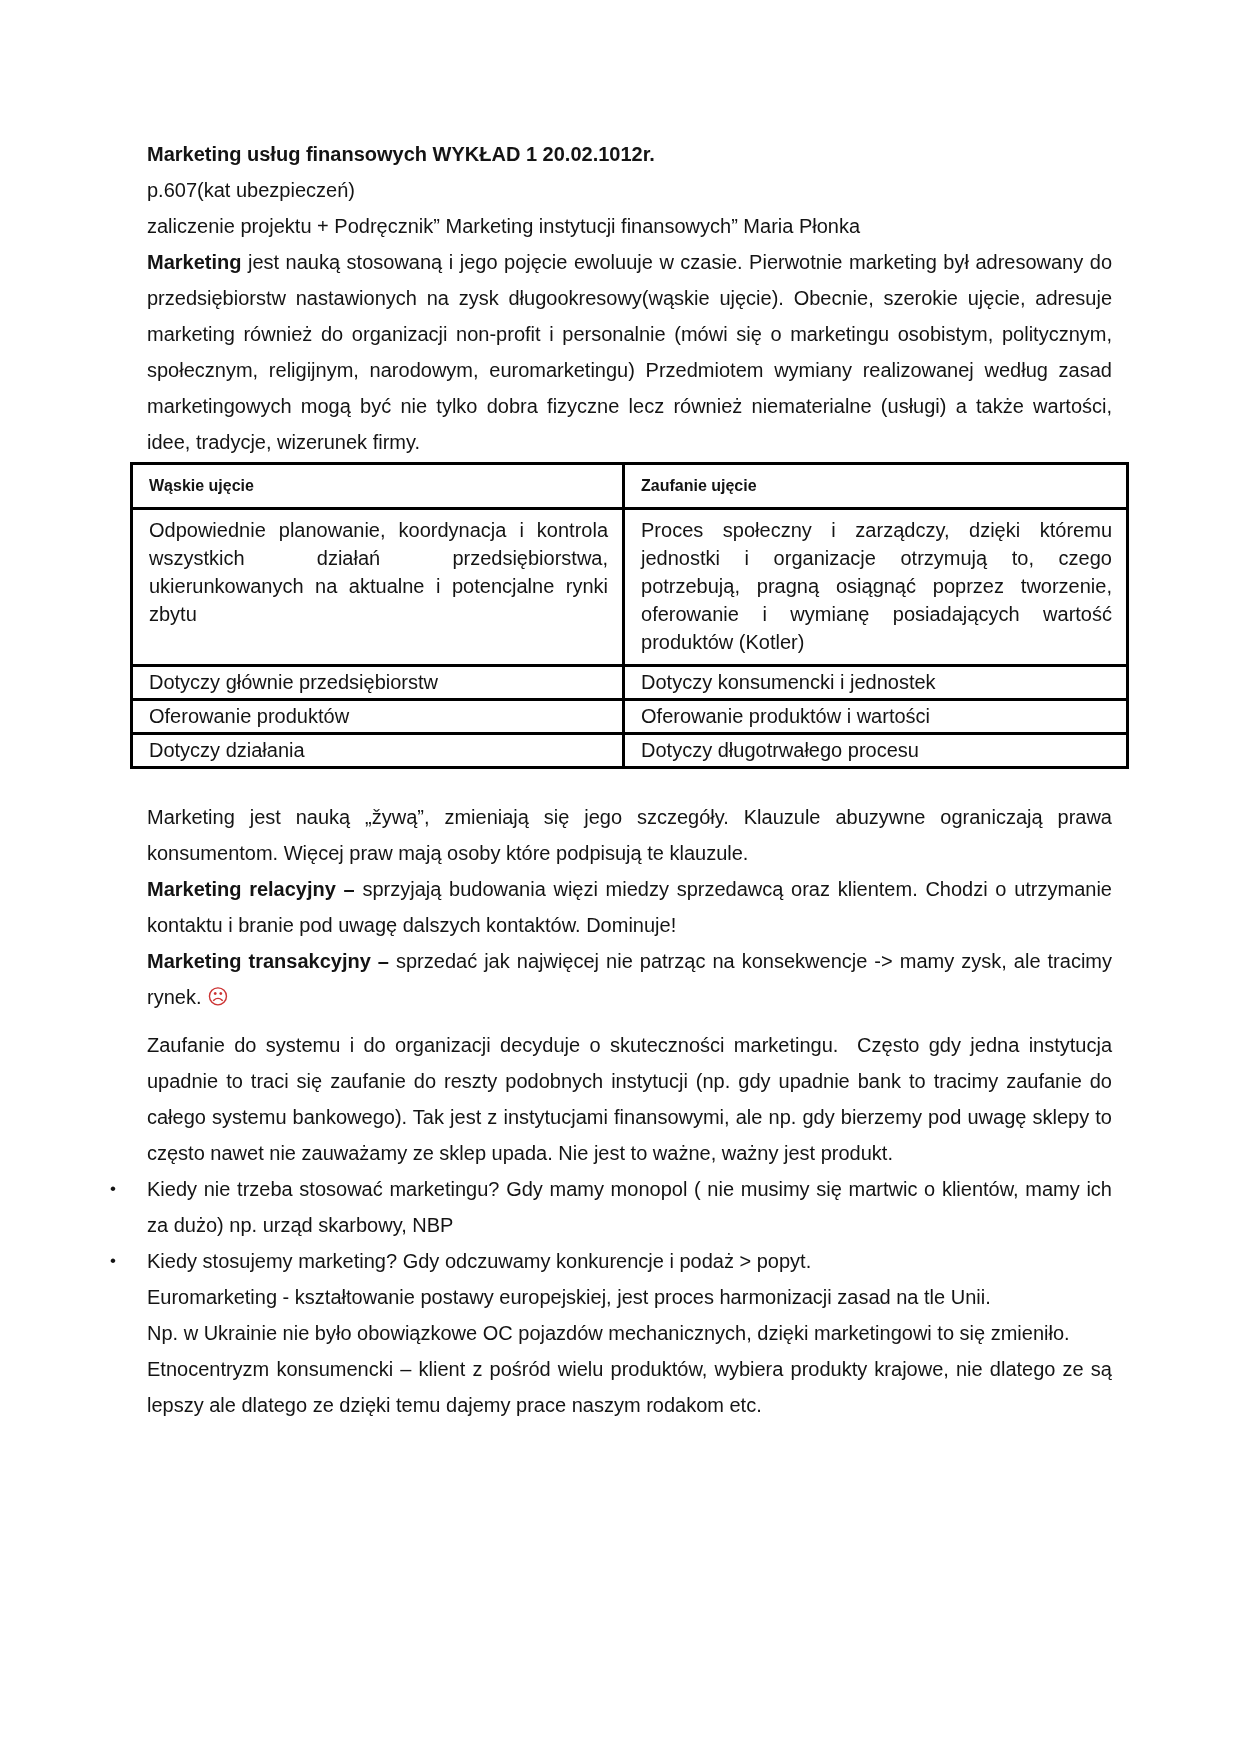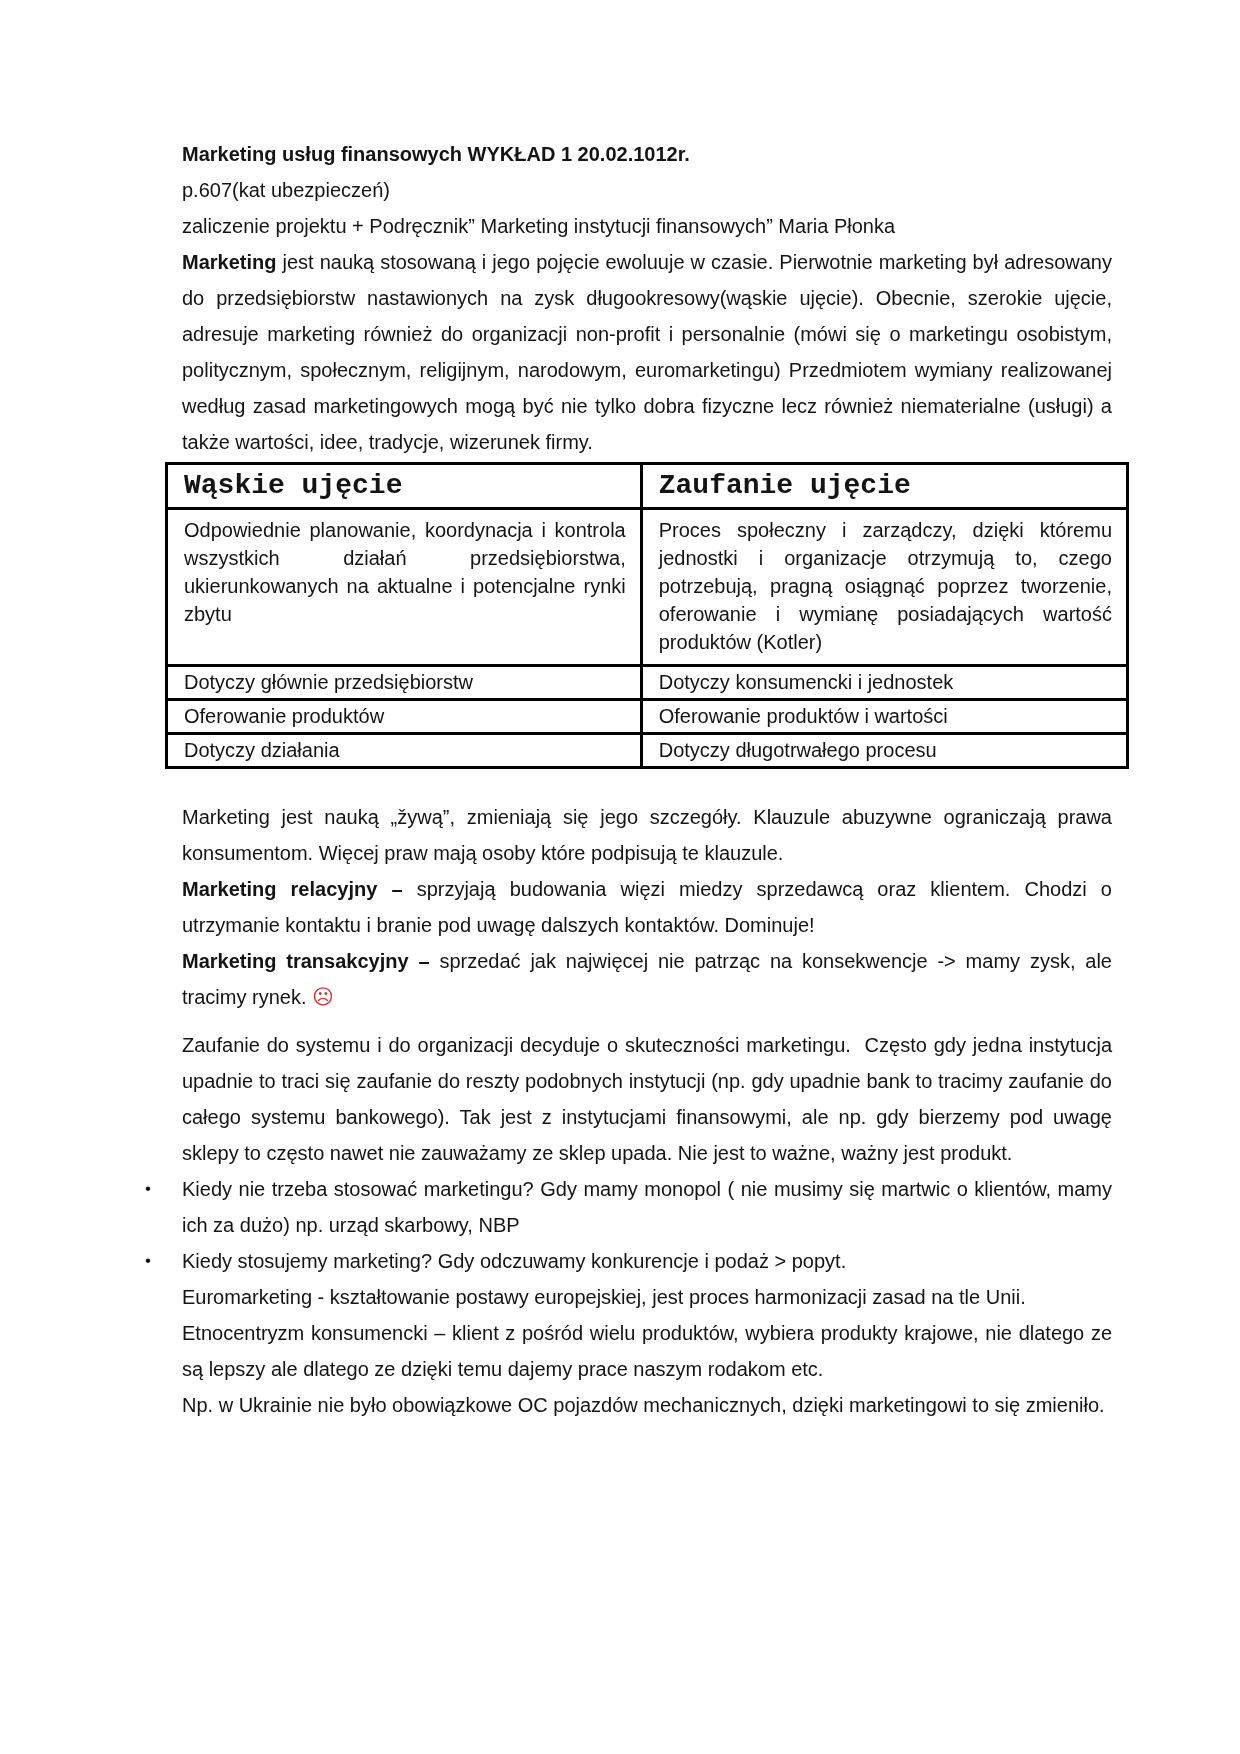--- a/index.html
+++ b/index.html
@@ -10,21 +10,20 @@
     margin:0 auto;
     background:#ffffff;
     font-family:"Liberation Sans",sans-serif;
     color:#141414;
     overflow:hidden;
     box-sizing:border-box;
   }
   .content{
     box-sizing:border-box;
     padding:136px 128px 0 147px;
-    margin-left:35px;
   }
   .line,.para{
     margin:0;
     font-size:20px;
     line-height:36px;
   }
   .bold{font-weight:bold;}
   b{font-weight:bold;}
   .para{text-align:justify;}
 
@@ -41,25 +40,24 @@
   table.cmp td{
     border:3px solid #000;
     vertical-align:top;
     text-align:left;
     font-size:20px;
     line-height:28px;
     padding:1px 14px 2px 16px;
     overflow:hidden;
   }
   table.cmp th{
-    font-size:28px;
+    font-size:16px;
     line-height:38px;
     padding:2px 23px 2px 16px;
     font-weight:bold;
-    font-family:Liberation Mono, monospace;
   }
   table.cmp tr.tall td{
     padding:6px 14px 8px 16px;
     text-align:justify;
   }
 
   .gap-top{margin-top:30px;}
   .gap-top-sm{margin-top:12px;}
 
   .bullet-item{
@@ -134,17 +132,17 @@
     <div>
       <div class="bullet-item">
         <span class="marker">•</span><span>Kiedy nie trzeba stosować marketingu? Gdy mamy monopol ( nie musimy się martwic o klientów, mamy ich za dużo) np. urząd skarbowy, NBP</span>
       </div>
       <div class="bullet-item">
         <span class="marker">•</span><span>Kiedy stosujemy marketing? Gdy odczuwamy konkurencje i podaż &gt; popyt.</span>
       </div>
     </div>
 
     <p class="para">Euromarketing - kształtowanie postawy europejskiej, jest proces harmonizacji zasad na tle Unii.</p>
+    <p class="para">Np. w Ukrainie nie było obowiązkowe OC pojazdów mechanicznych, dzięki marketingowi to się zmieniło.</p>
     <p class="para">Etnocentryzm konsumencki – klient z pośród wielu produktów, wybiera produkty krajowe, nie dlatego ze są lepszy ale dlatego ze dzięki temu dajemy prace naszym rodakom etc.</p>
-    <p class="para">Np. w Ukrainie nie było obowiązkowe OC pojazdów mechanicznych, dzięki marketingowi to się zmieniło.</p>
 
   </div>
 </div>
 
 </body></html>

